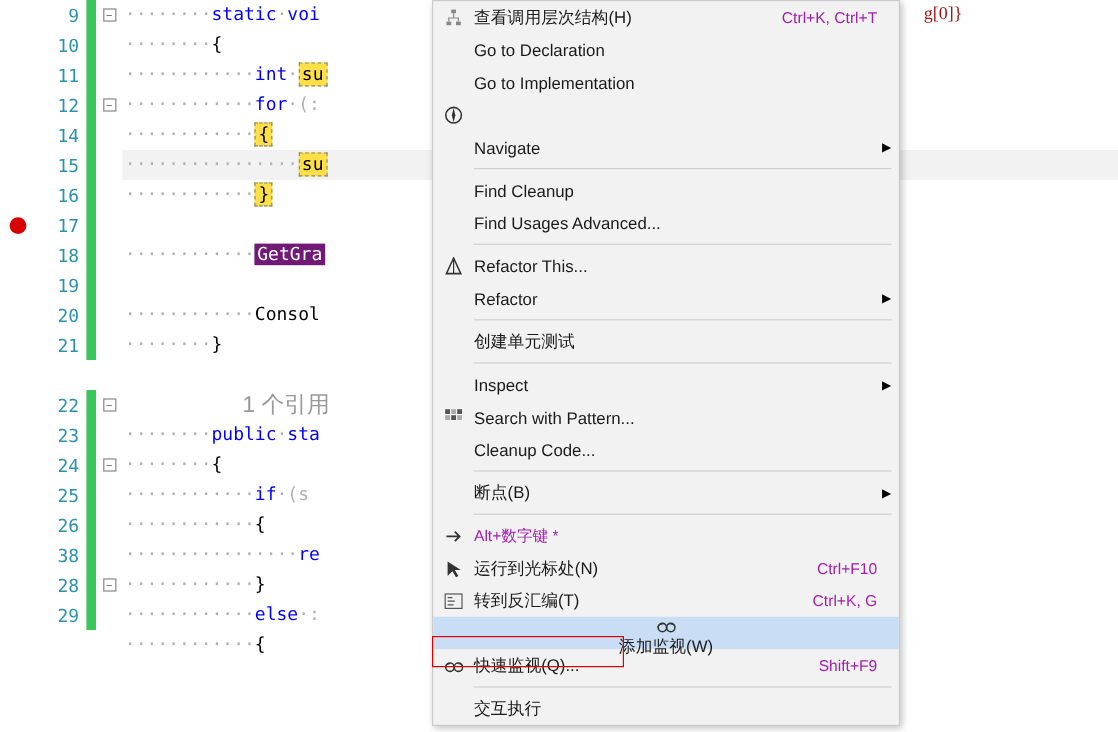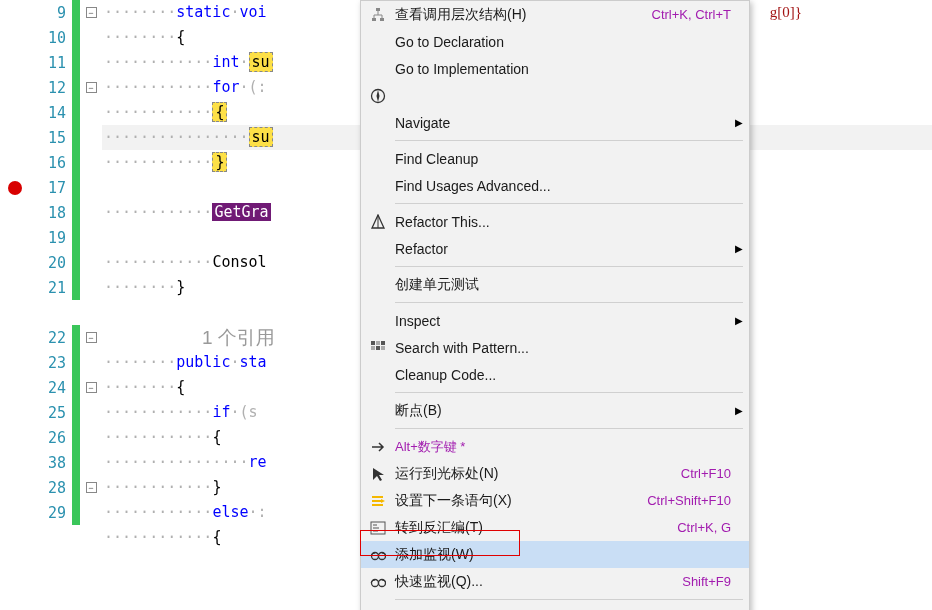--- a/index.html
+++ b/index.html
@@ -157,20 +157,21 @@
   color: #000;
   font-size: 10px;
 }
 .ctx-sep {
   height: 1px;
   background: #d0d0d0;
   margin: 4px 6px 4px 34px;
 }
 .ctx-item.hover {
   background: #c9def5;
+  flex-direction: column;
 }
 .redbox {
   position: absolute;
   border: 1px solid #e00000;
   pointer-events: none;
 }
 .icon-svg { width: 16px; height: 16px; }
 </style>
 </head>
 <body>
@@ -462,31 +463,20 @@
           <path d="M3 2 L3 14 L7 10 L10 15 L12 14 L9 9 L14 9 Z" fill="#333"></path>
         </svg>
       </div>
       <div class="ctx-label">运行到光标处(N)</div>
       <div class="ctx-shortcut">Ctrl+F10</div>
       <div class="ctx-arrow"></div>
     </div>
     <div class="ctx-item">
       <div class="ctx-icon">
         <svg class="icon-svg" viewBox="0 0 16 16">
-          <path d="M2 4 h11 M2 8 h11 M2 12 h11" stroke="#f5b800" stroke-width="2"></path>
-          <path d="M11 6 L15 8 L11 10 Z" fill="#f5b800"></path>
-        </svg>
-      </div>
-      <div class="ctx-label">设置下一条语句(X)</div>
-      <div class="ctx-shortcut">Ctrl+Shift+F10</div>
-      <div class="ctx-arrow"></div>
-    </div>
-    <div class="ctx-item">
-      <div class="ctx-icon">
-        <svg class="icon-svg" viewBox="0 0 16 16">
           <rect x="1" y="2" width="14" height="12" fill="none" stroke="#555"></rect>
           <path d="M3 5h4M3 8h6M3 11h5" stroke="#555" stroke-width="1"></path>
         </svg>
       </div>
       <div class="ctx-label">转到反汇编(T)</div>
       <div class="ctx-shortcut">Ctrl+K, G</div>
       <div class="ctx-arrow"></div>
     </div>
     <div class="ctx-item hover">
       <div class="ctx-icon">

